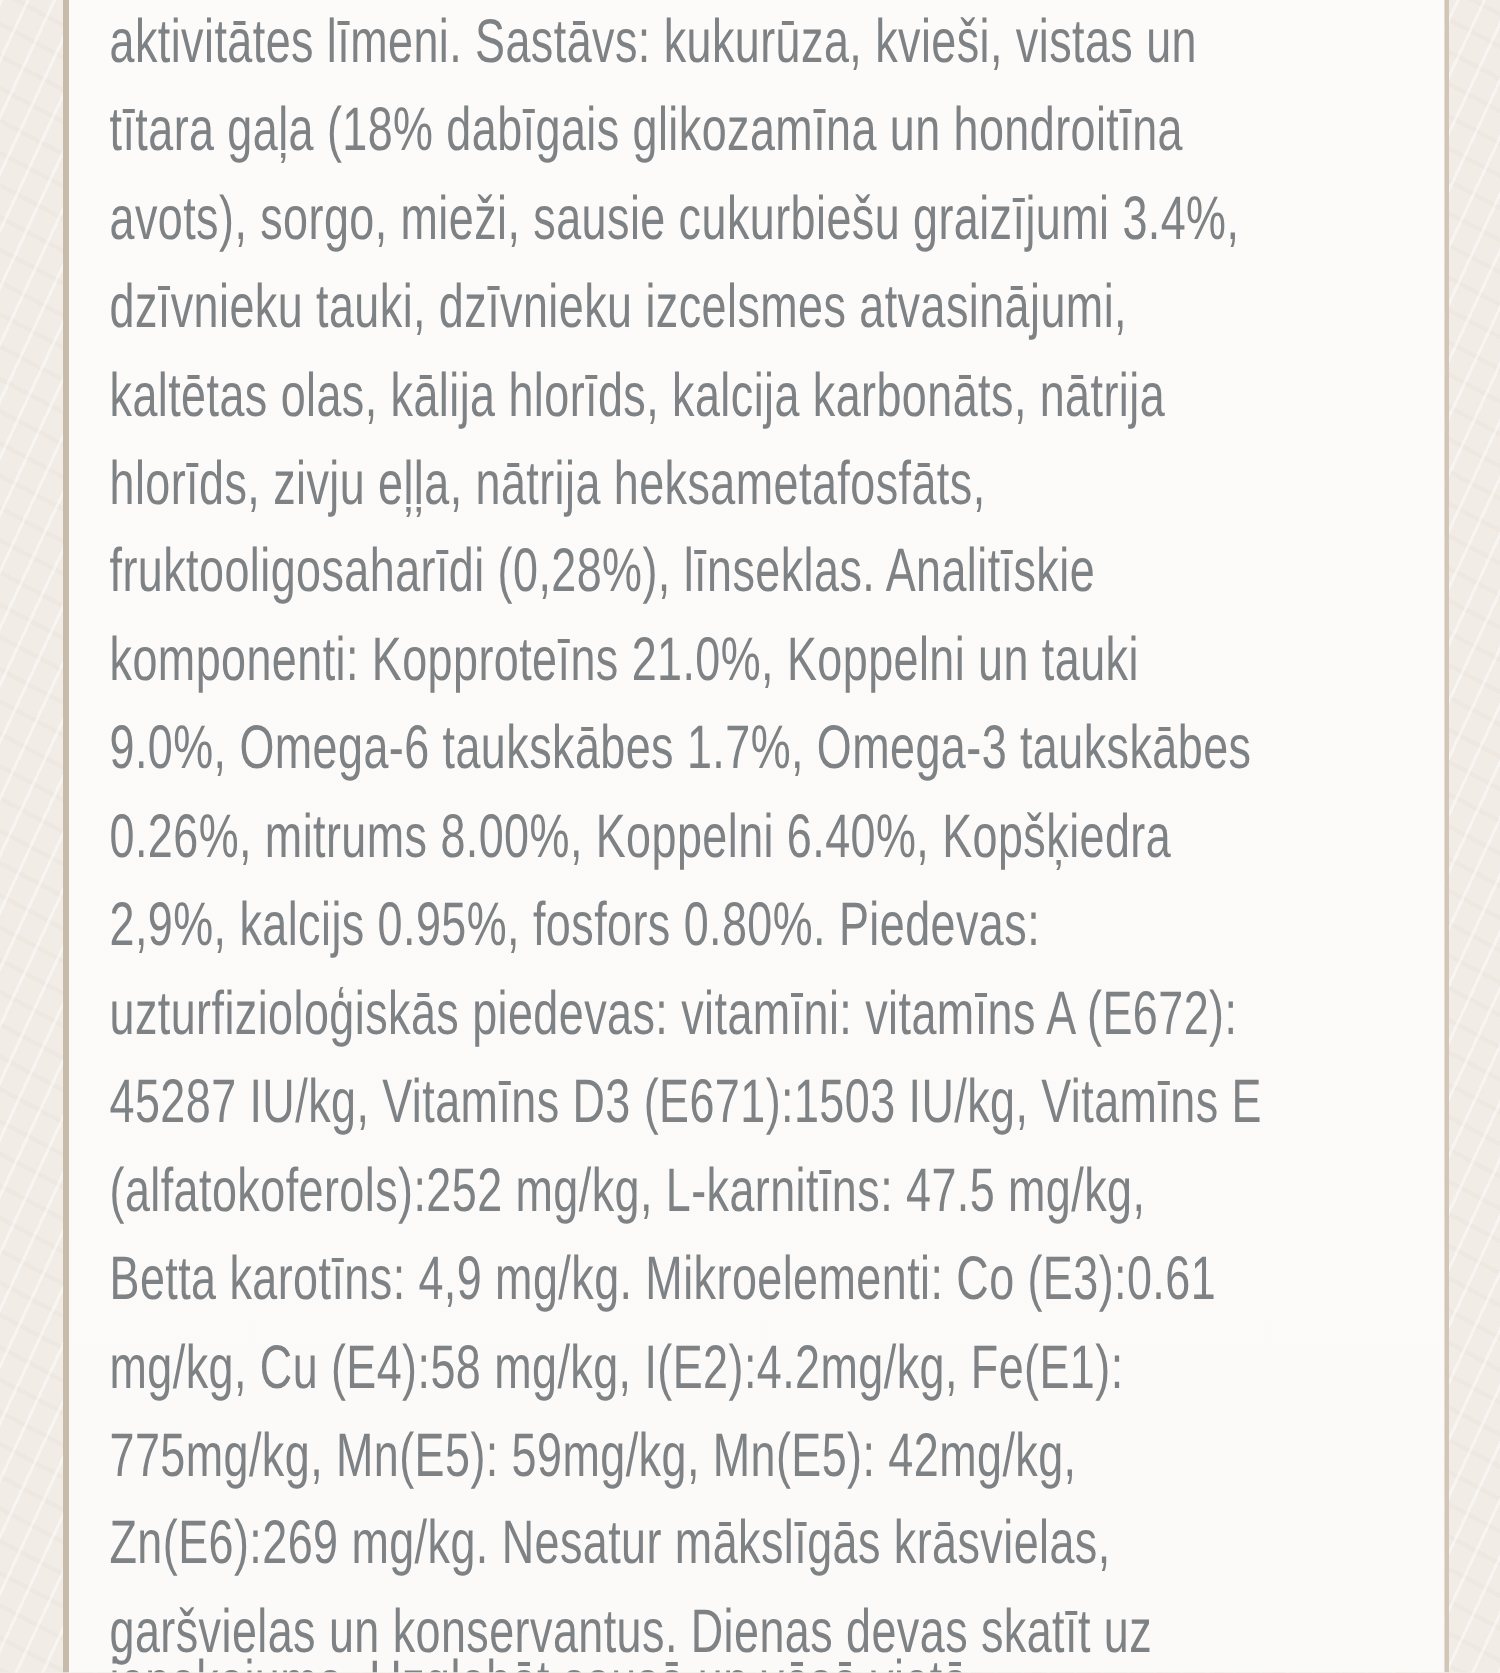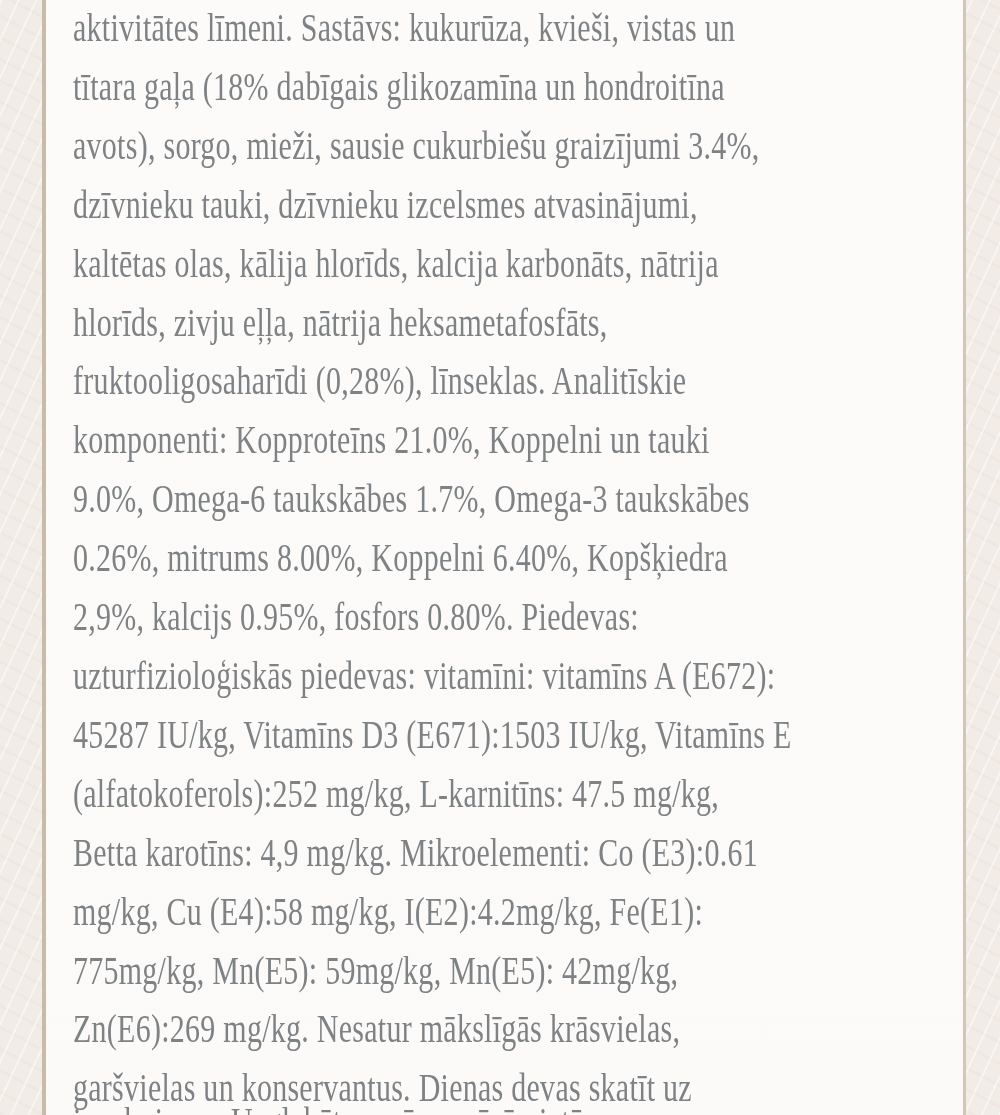--- a/index.html
+++ b/index.html
@@ -24,21 +24,20 @@
     position: absolute;
     top: 0;
     bottom: 0;
     left: 42px;
     right: 34px;
     background: linear-gradient(180deg, #fcfbfa 0%, #fbfaf8 100%);
     border-left: 4px solid #c8bba9;
     border-right: 3px solid #d2c6b6;
     box-sizing: border-box;
     overflow: hidden;
-    font-family: Liberation Serif, serif;
   }
 
   .text-block {
     position: absolute;
     top: 0;
     left: 27px;
     right: 10px;
     margin-top: -2px;
     color: #7e8285;
   }

